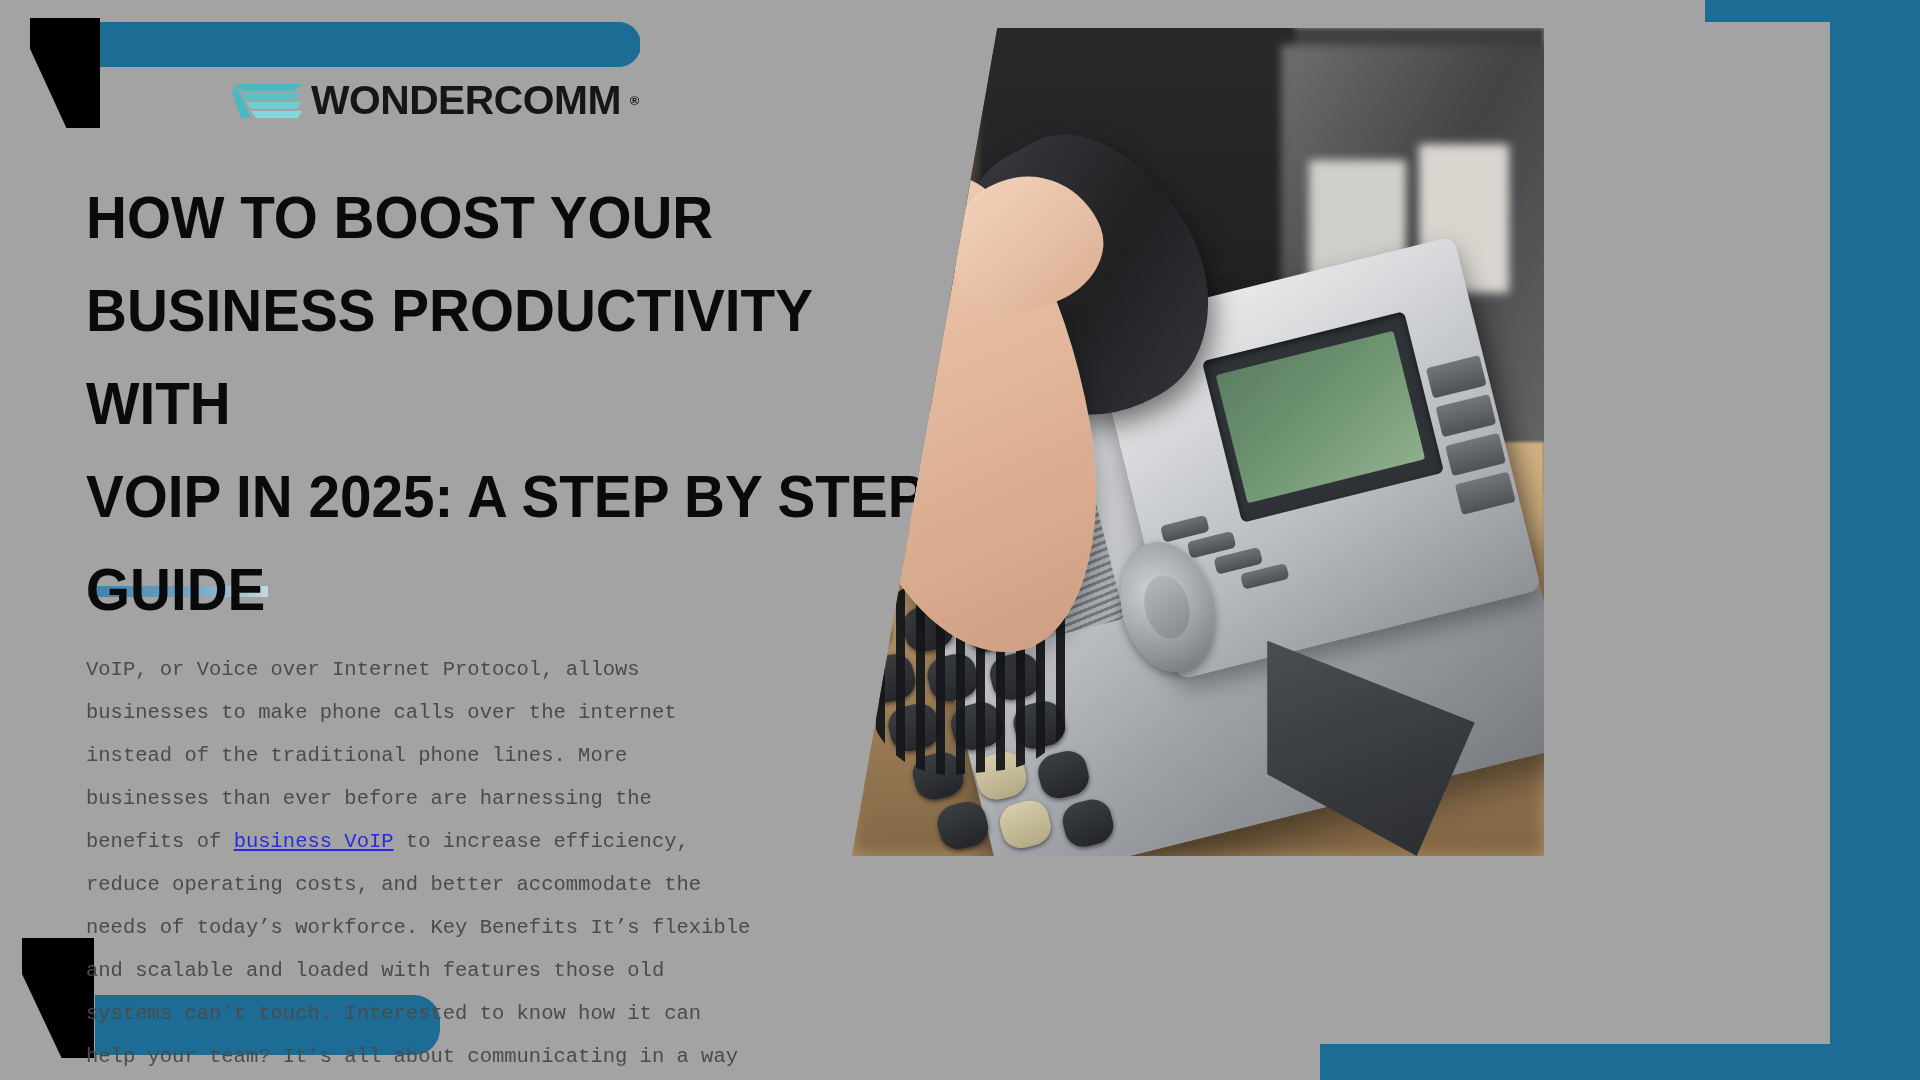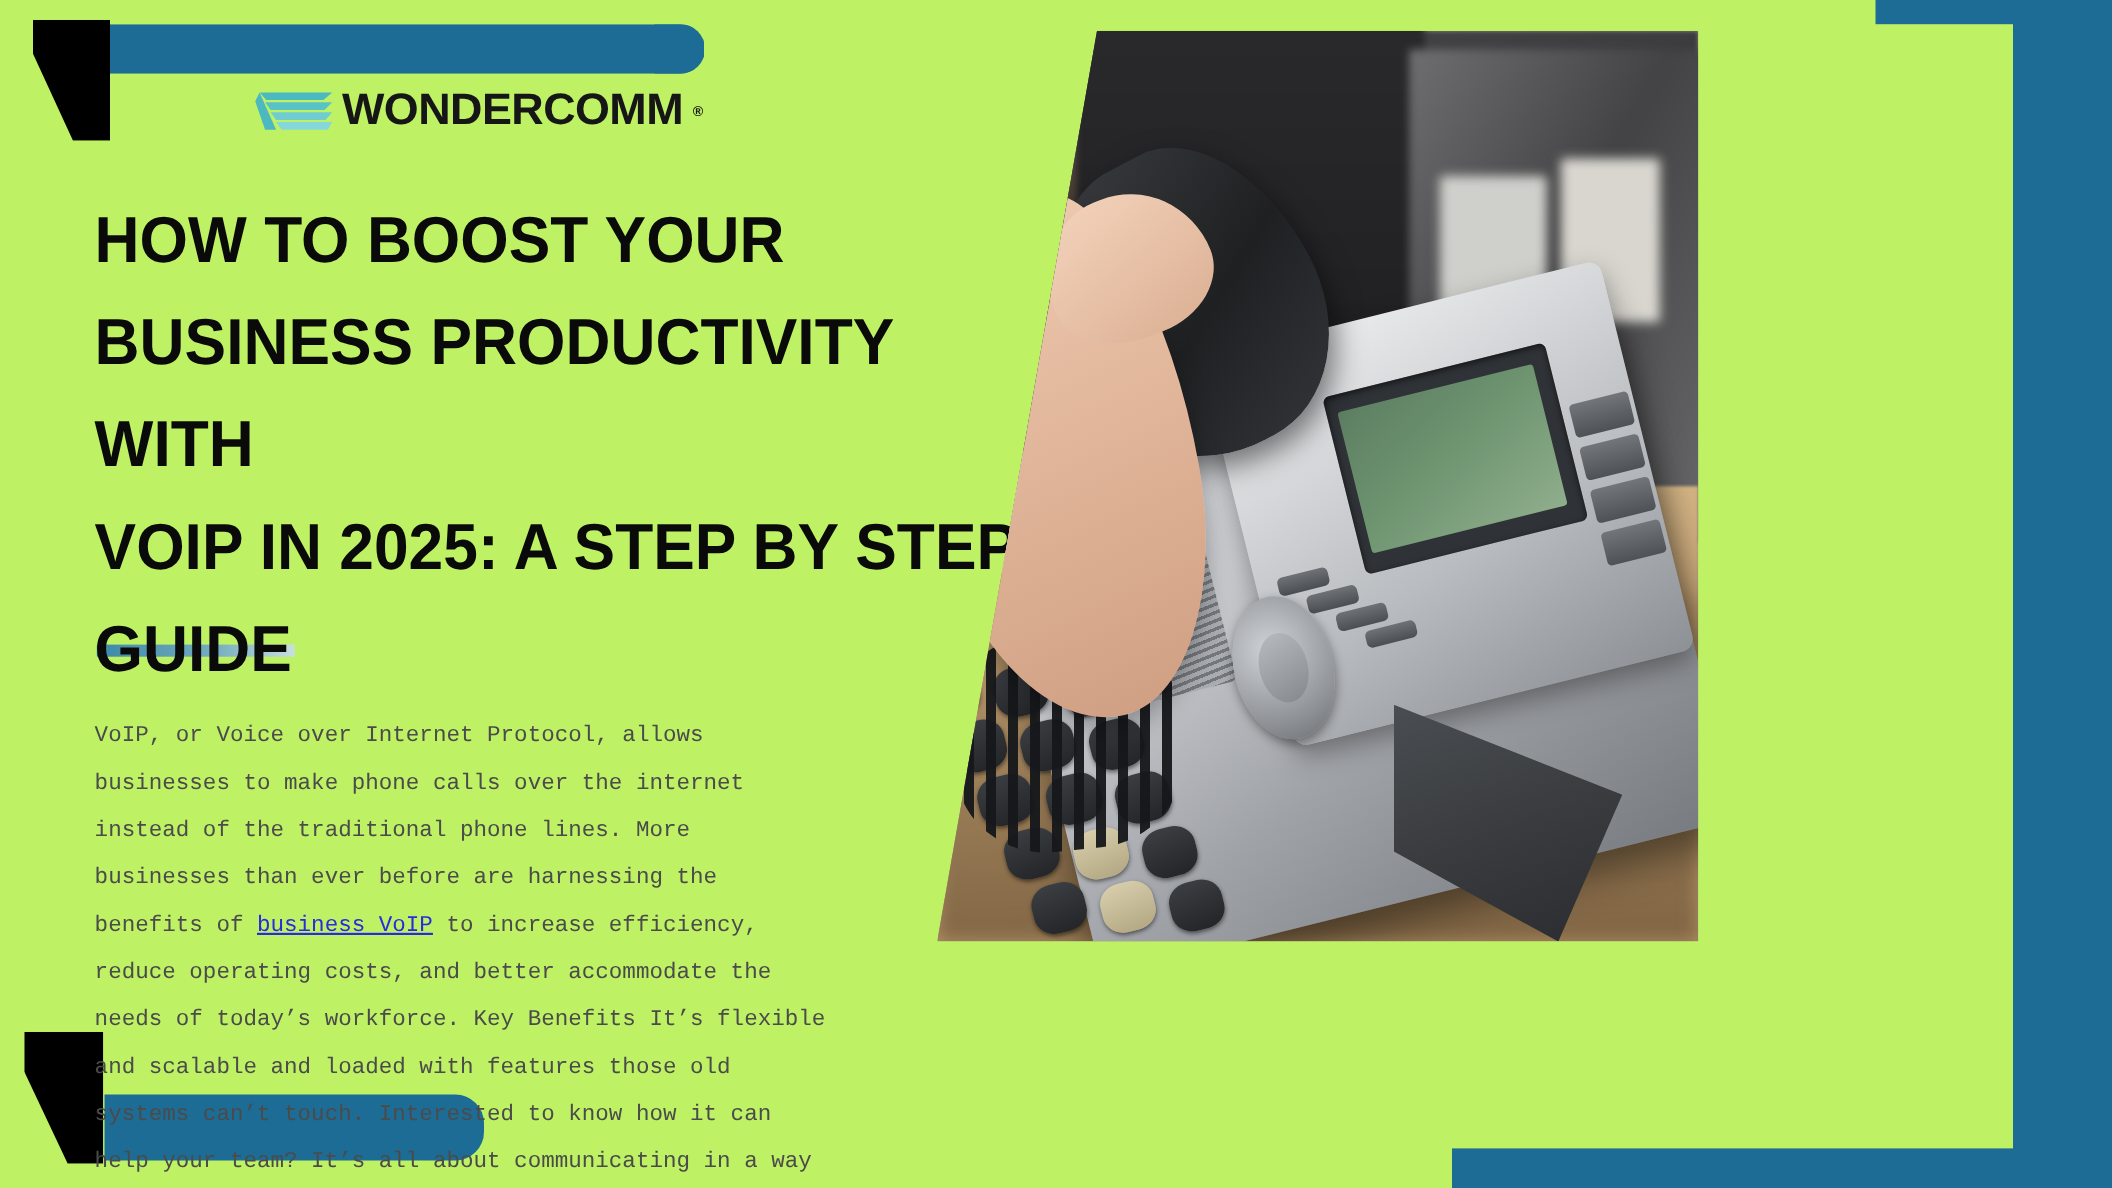--- a/index.html
+++ b/index.html
@@ -1,21 +1,21 @@
 <!DOCTYPE html>
 <html><head>
 <meta charset="utf-8">
 <style>
   html,body{margin:0;padding:0;}
   body{
     width:1920px;height:1080px;overflow:hidden;background:#ffffff;
     font-family:"Liberation Sans","DejaVu Sans",sans-serif;
     position:relative;
   }
-  .stage{position:absolute;inset:0;background:#bef264;overflow:hidden;}
+  .stage{position:absolute;inset:0;background:#a3a3a3;overflow:hidden;}
 
   
   .deco-bar-top{
     position:absolute;left:95px;top:22px;width:545px;height:45px;
     background:#1d6c95;
     clip-path:polygon(0 0,100% 0,100% 100%,0 100%);
     border-radius:0 22px 22px 0;
   }
   .deco-bar-top::after{
     content:"";position:absolute;right:-1px;top:0;width:46px;height:45px;

